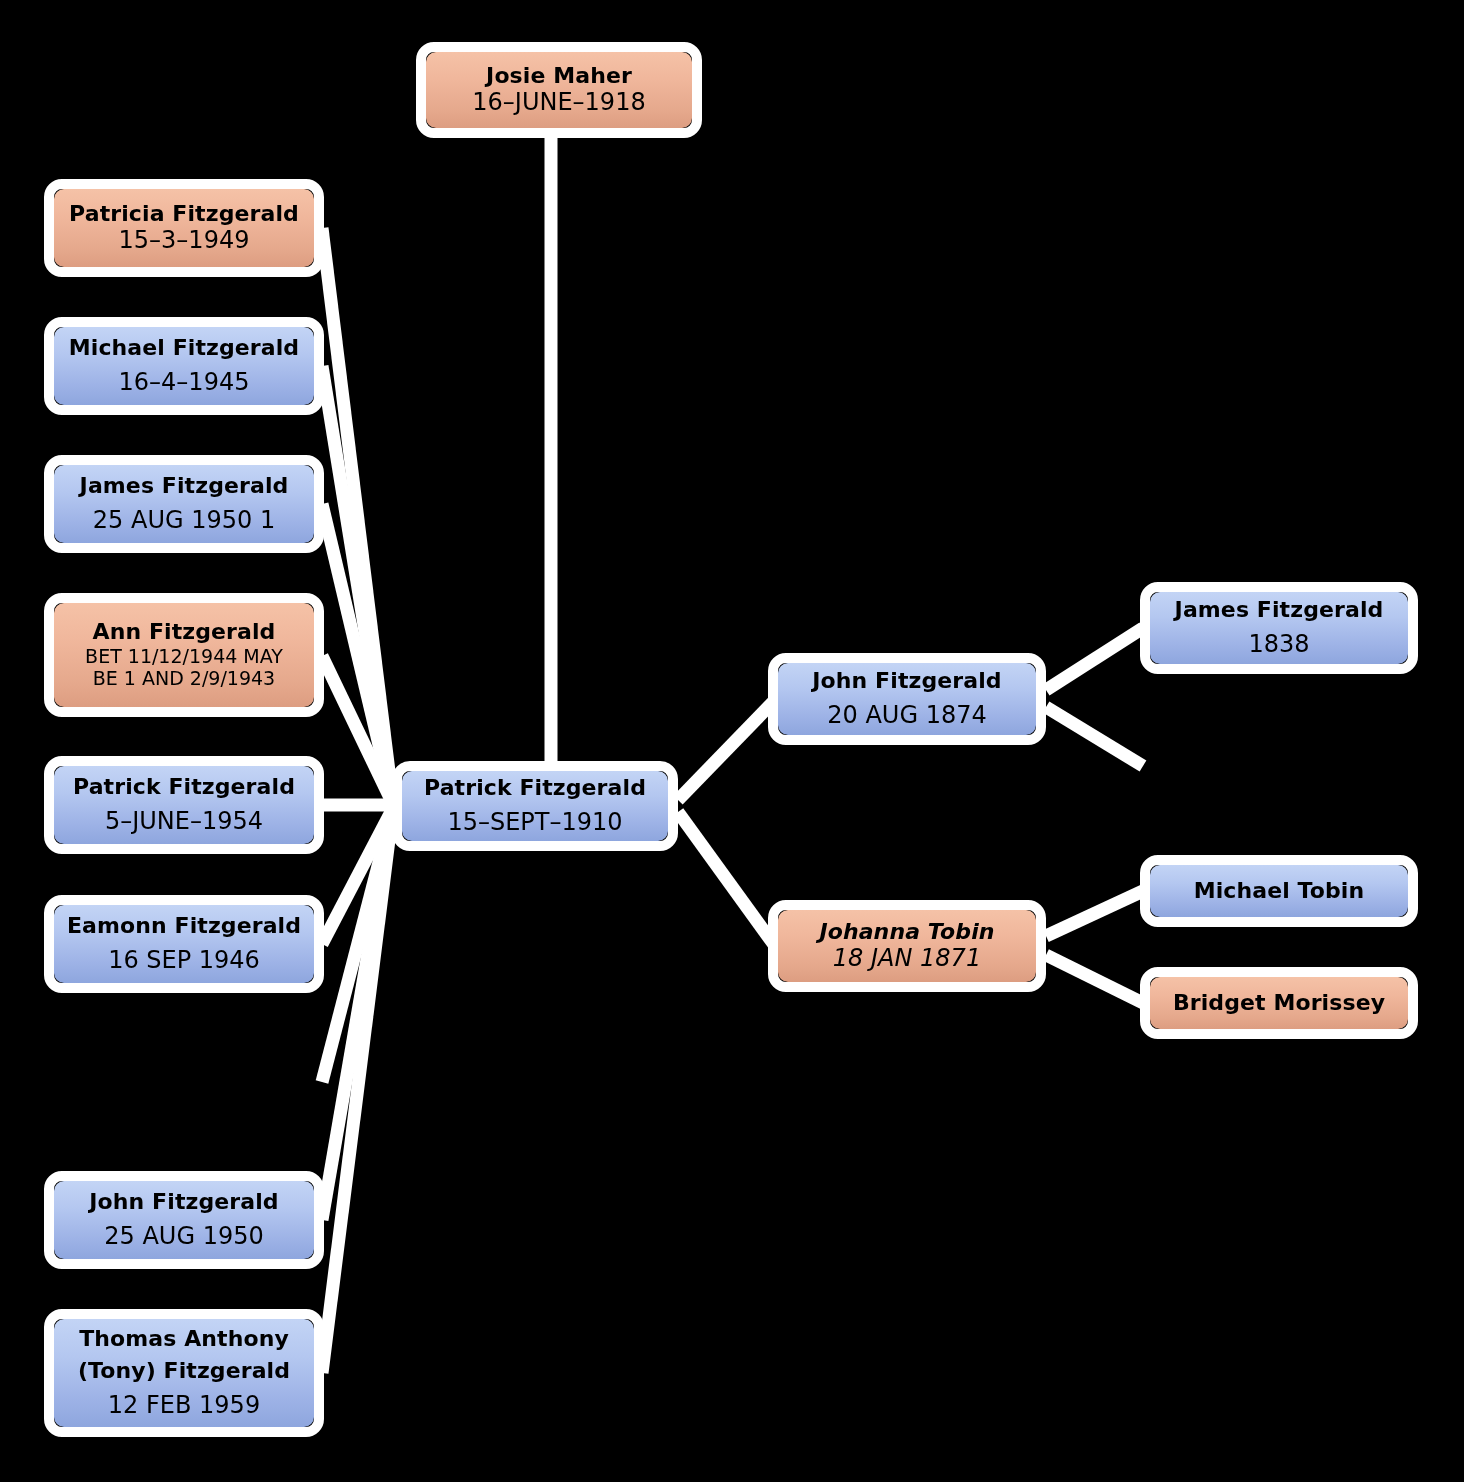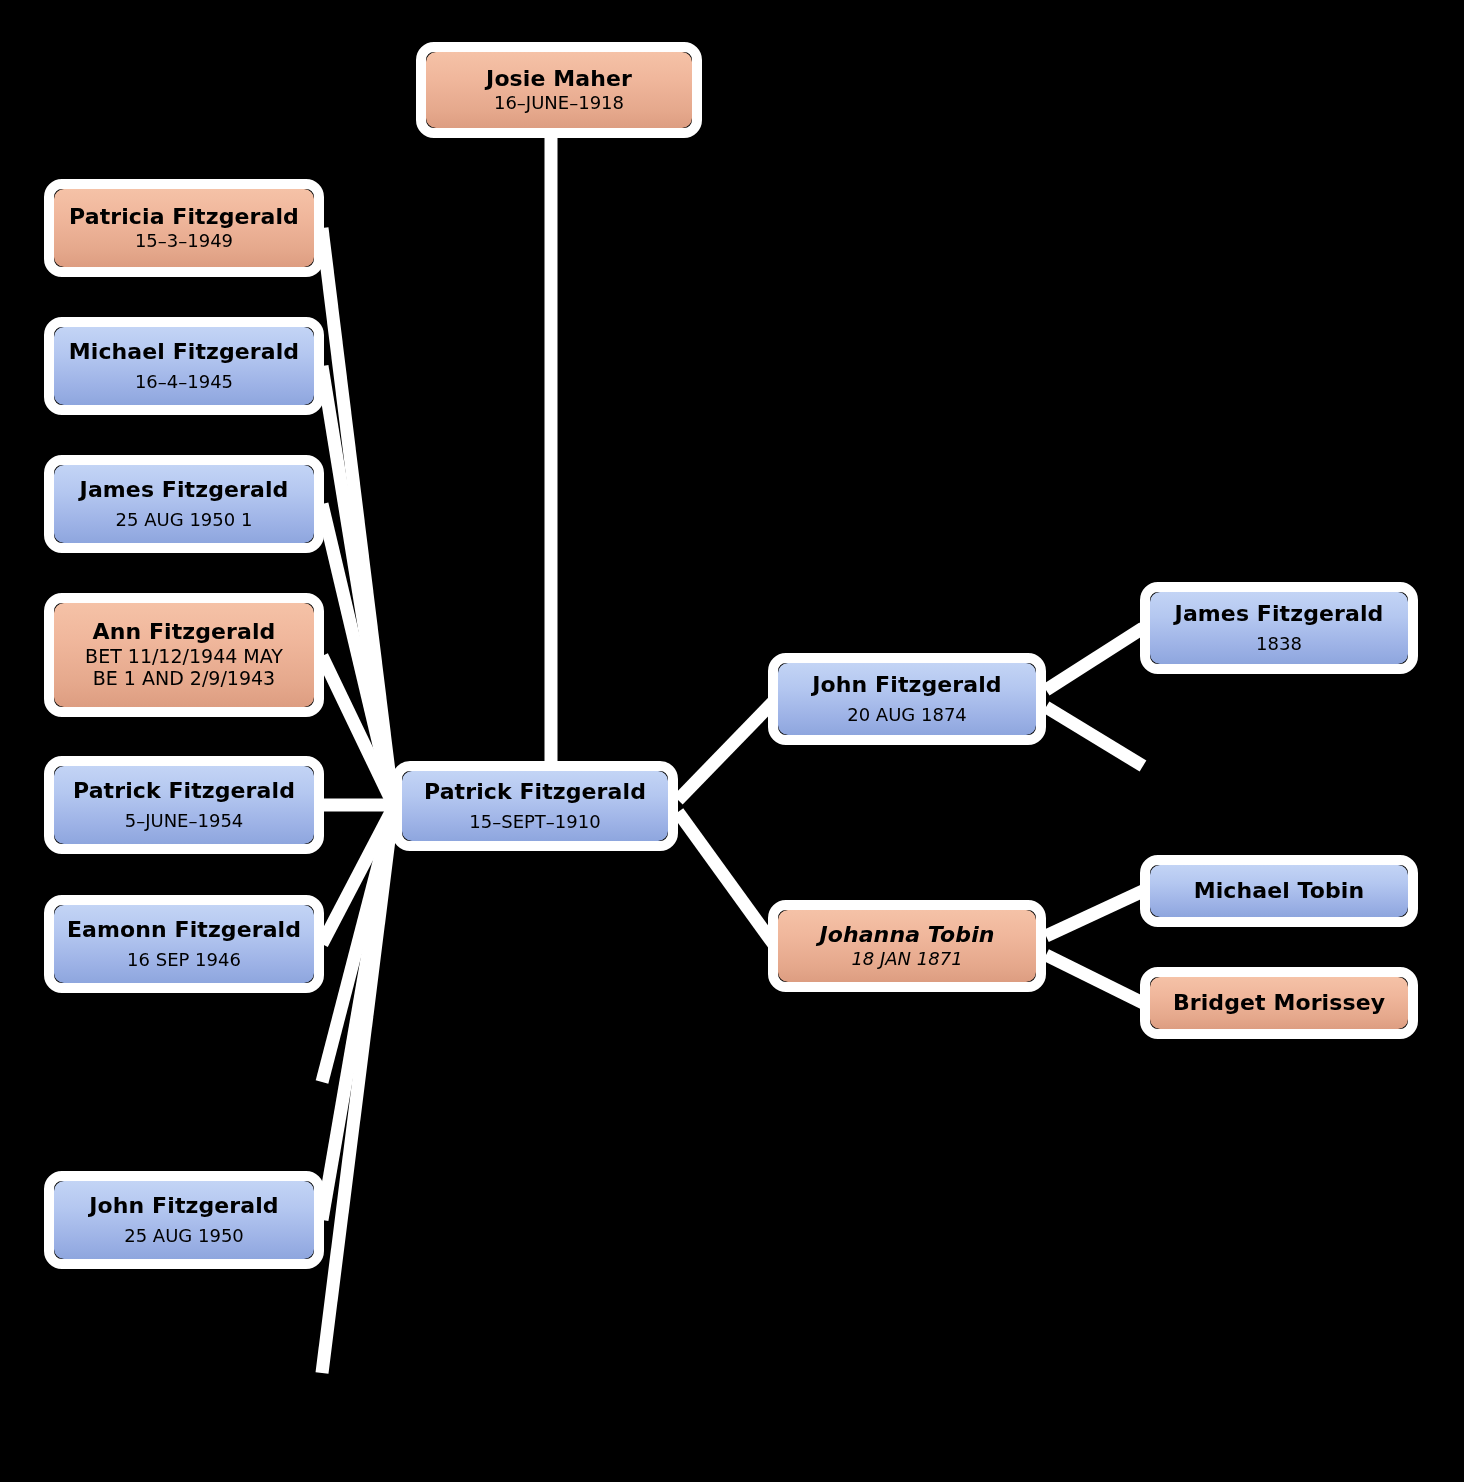--- a/index.html
+++ b/index.html
@@ -56,21 +56,21 @@
     background: linear-gradient(to bottom, #f5c2a7 0%, #f0b79c 35%, #e5a88c 78%, #dd9d81 100%);
   }
   .name {
     font-weight: bold;
     font-size: 22px;
     letter-spacing: 0.1px;
     white-space: nowrap;
   }
   .date {
     font-weight: normal;
-    font-size: 18px;
+    font-size: 24px;
     margin-top: 1px;
     white-space: nowrap;
   }
   .date.small { font-size: 19px; }
 </style>
 </head>
 <body>
 
 <div id="stage">
 
@@ -151,20 +151,27 @@
   </div>
 
 
   <div class="node male" style="left:44px; top:1171px; width:280px; height:98px;">
     <div class="inner">
       <span class="name">John Fitzgerald</span>
       <span class="date">25 AUG 1950</span>
     </div>
   </div>
 
+  <div class="node male" style="left:44px; top:1309px; width:280px; height:128px;">
+    <div class="inner">
+      <span class="name">Thomas Anthony</span>
+      <span class="name">(Tony) Fitzgerald</span>
+      <span class="date">12 FEB 1959</span>
+    </div>
+  </div>
 
   <div class="node male" style="left:392px; top:761px; width:286px; height:90px;">
     <div class="inner">
       <span class="name">Patrick Fitzgerald</span>
       <span class="date">15–SEPT–1910</span>
     </div>
   </div>
 
   <div class="node male" style="left:768px; top:653px; width:278px; height:92px;">
     <div class="inner">

